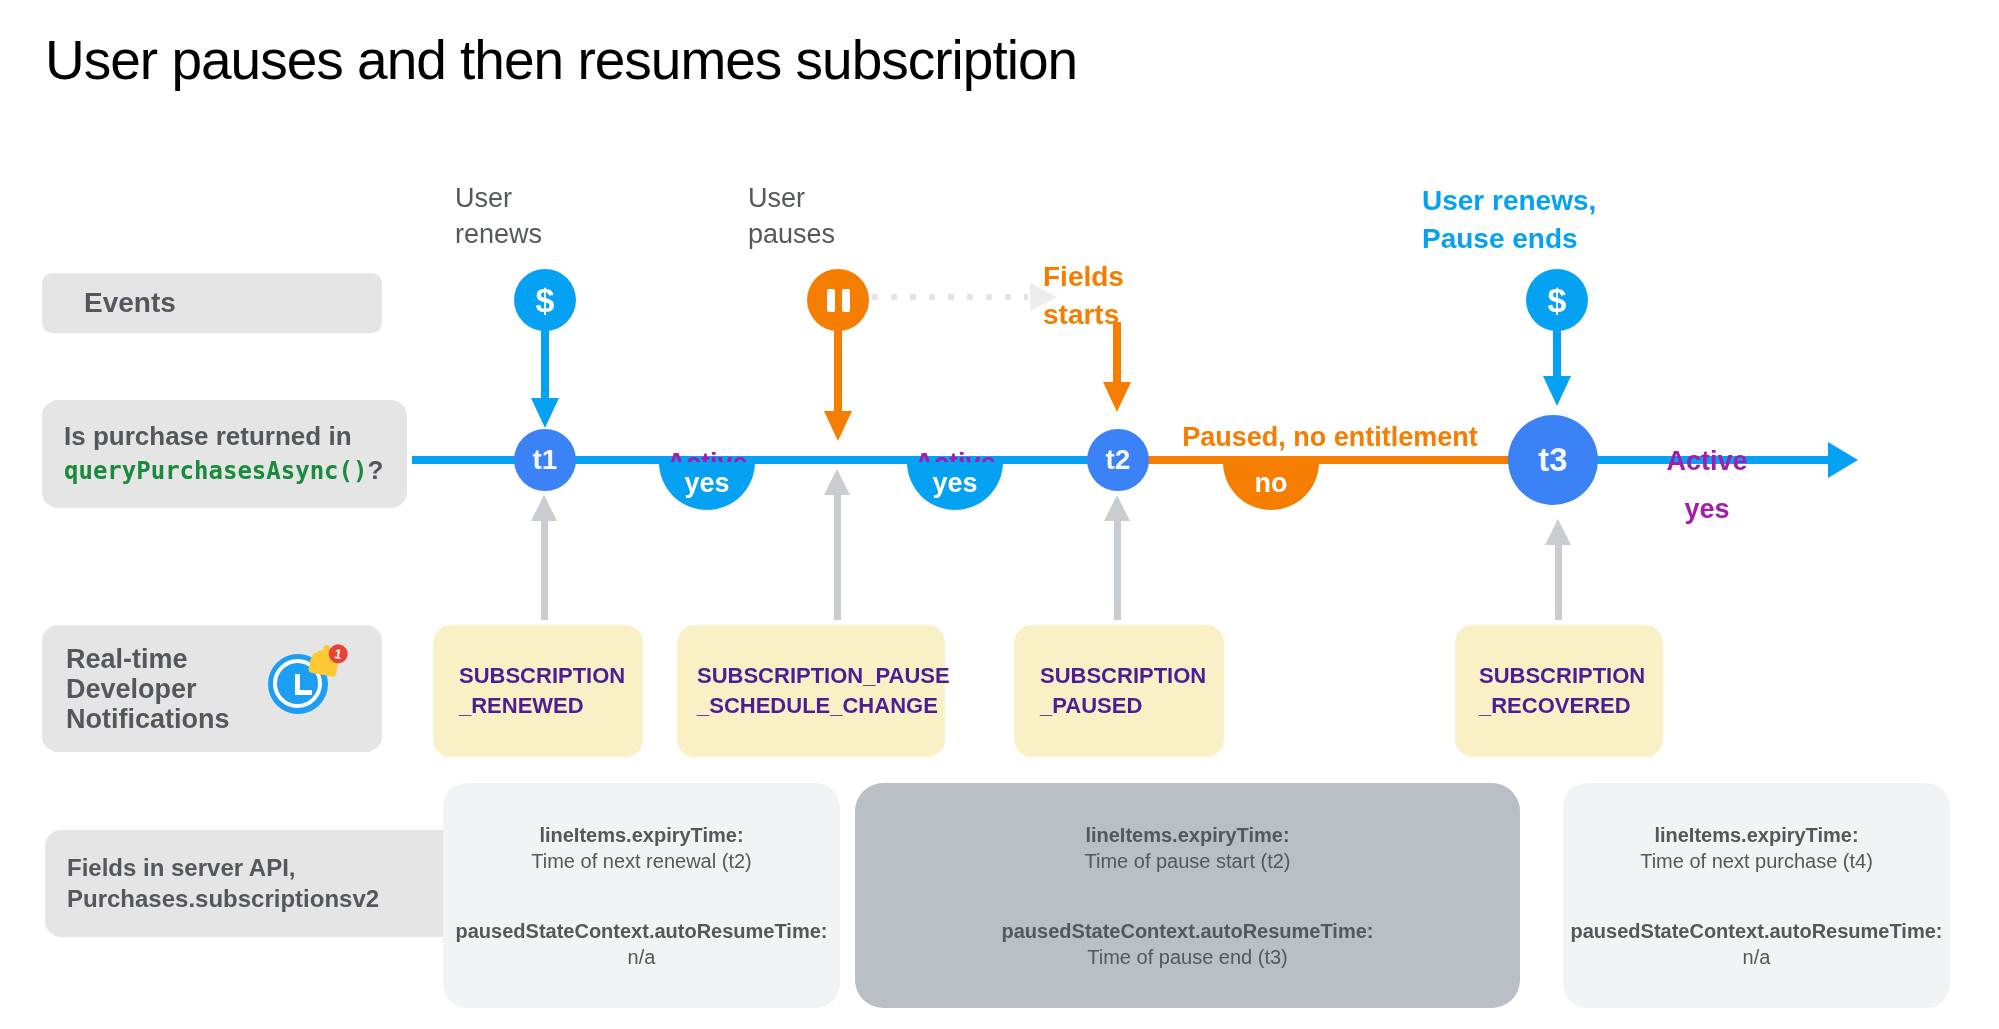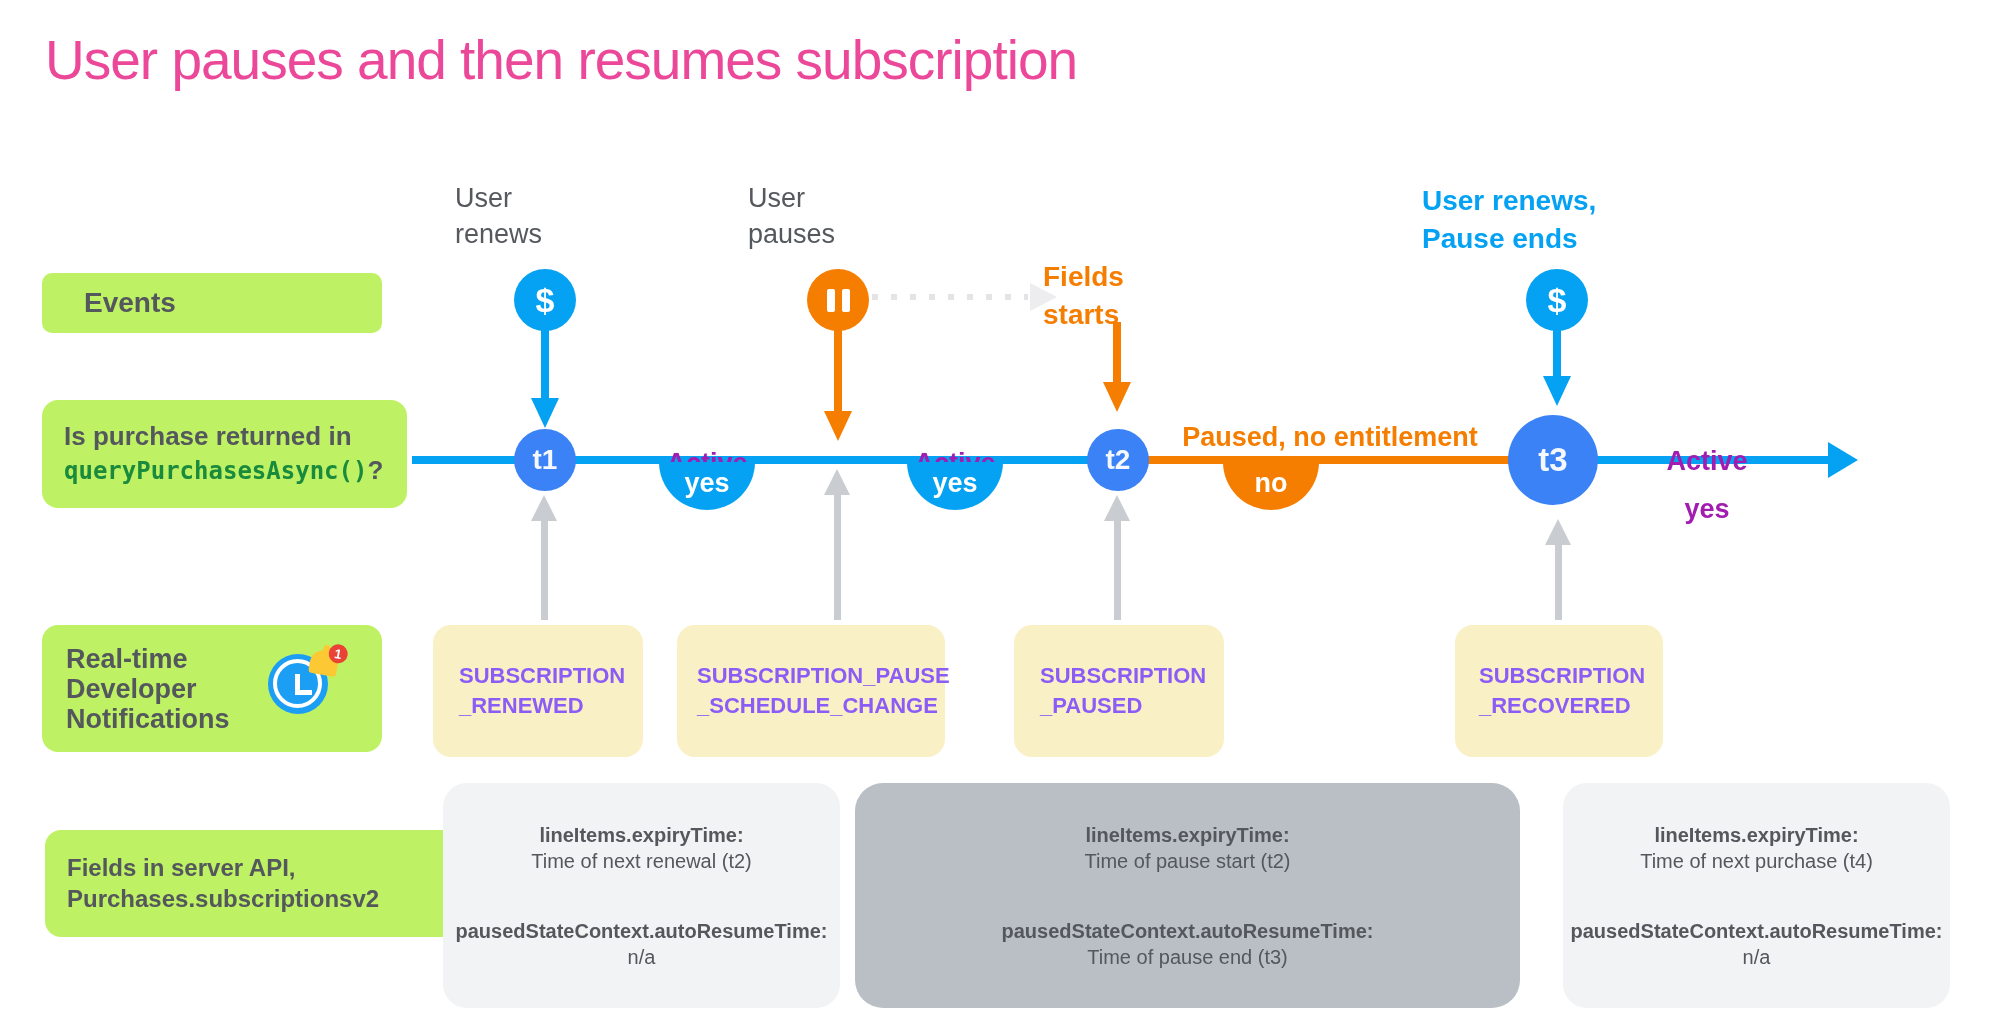--- a/index.html
+++ b/index.html
@@ -5,25 +5,25 @@
   html,body { margin:0; padding:0; background:#fff; }
   .stage {
     position:relative; width:1999px; height:1029px; background:#ffffff;
     font-family:"Liberation Sans", sans-serif; overflow:hidden;
   }
   .pre { white-space:pre-line; }
 
   
   .title {
     position:absolute; left:45px; top:28px; font-size:55px; font-weight:500;
-    color:#ec4899; letter-spacing:-1px;
+    color:#000000; letter-spacing:-1px;
   }
 
   
-  .rowbox { position:absolute; background:#bef264; color:#54575c; box-sizing:border-box; }
+  .rowbox { position:absolute; background:#e5e5e5; color:#54575c; box-sizing:border-box; }
   .box-events { left:42px; top:273px; width:340px; height:60px; border-radius:10px;
     font-size:28px; font-weight:bold; line-height:60px; padding-left:42px; }
   .box-query { left:42px; top:400px; width:365px; height:108px; border-radius:16px;
     font-size:26px; font-weight:bold; line-height:34px; padding:19px 0 0 22px; }
   .code { font-family:"DejaVu Sans Mono", monospace; color:#1a8a3c; font-size:24px; font-weight:bold; }
   .box-rtdn { left:42px; top:625px; width:340px; height:127px; border-radius:16px;
     font-size:27px; font-weight:bold; line-height:30px; padding:19px 0 0 24px; }
   .box-fields { left:45px; top:830px; width:430px; height:107px; border-radius:16px;
     font-size:24px; font-weight:bold; line-height:31px; padding:22px 0 0 22px; }
 
@@ -111,21 +111,21 @@
   .st4a { left:1637px; top:420px; width:140px; }
   .st4b { left:1637px; top:468px; width:140px; }
 
   .half { position:absolute; top:462px; width:96px; height:48px; border-radius:0 0 96px 96px;
     color:#fff; font-weight:bold; font-size:27px; text-align:center; line-height:42px; z-index:3; }
   .half-blue { background:#05a2f3; } .half-orange { background:#f57d00; }
   .half1 { left:659px; } .half2 { left:907px; } .half3 { left:1223px; }
 
   
   .ybox { position:absolute; top:625px; height:132px; background:#faf0c6; border-radius:18px;
-    color:#8b5cf6; font-weight:bold; font-size:22px; line-height:30px; box-sizing:border-box;
+    color:#4c1d95; font-weight:bold; font-size:22px; line-height:30px; box-sizing:border-box;
     display:flex; align-items:center; padding-left:26px; }
   .y1 { left:433px; width:210px; }
   .y2 { left:677px; width:268px; padding-left:20px; }
   .y3 { left:1014px; width:210px; }
   .y4 { left:1455px; width:208px; padding-left:24px; }
 
   
   .abox { position:absolute; top:783px; height:225px; border-radius:24px; color:#54575c;
     text-align:center; font-size:20px; box-sizing:border-box;
     display:flex; flex-direction:column; justify-content:center; gap:44px; }

